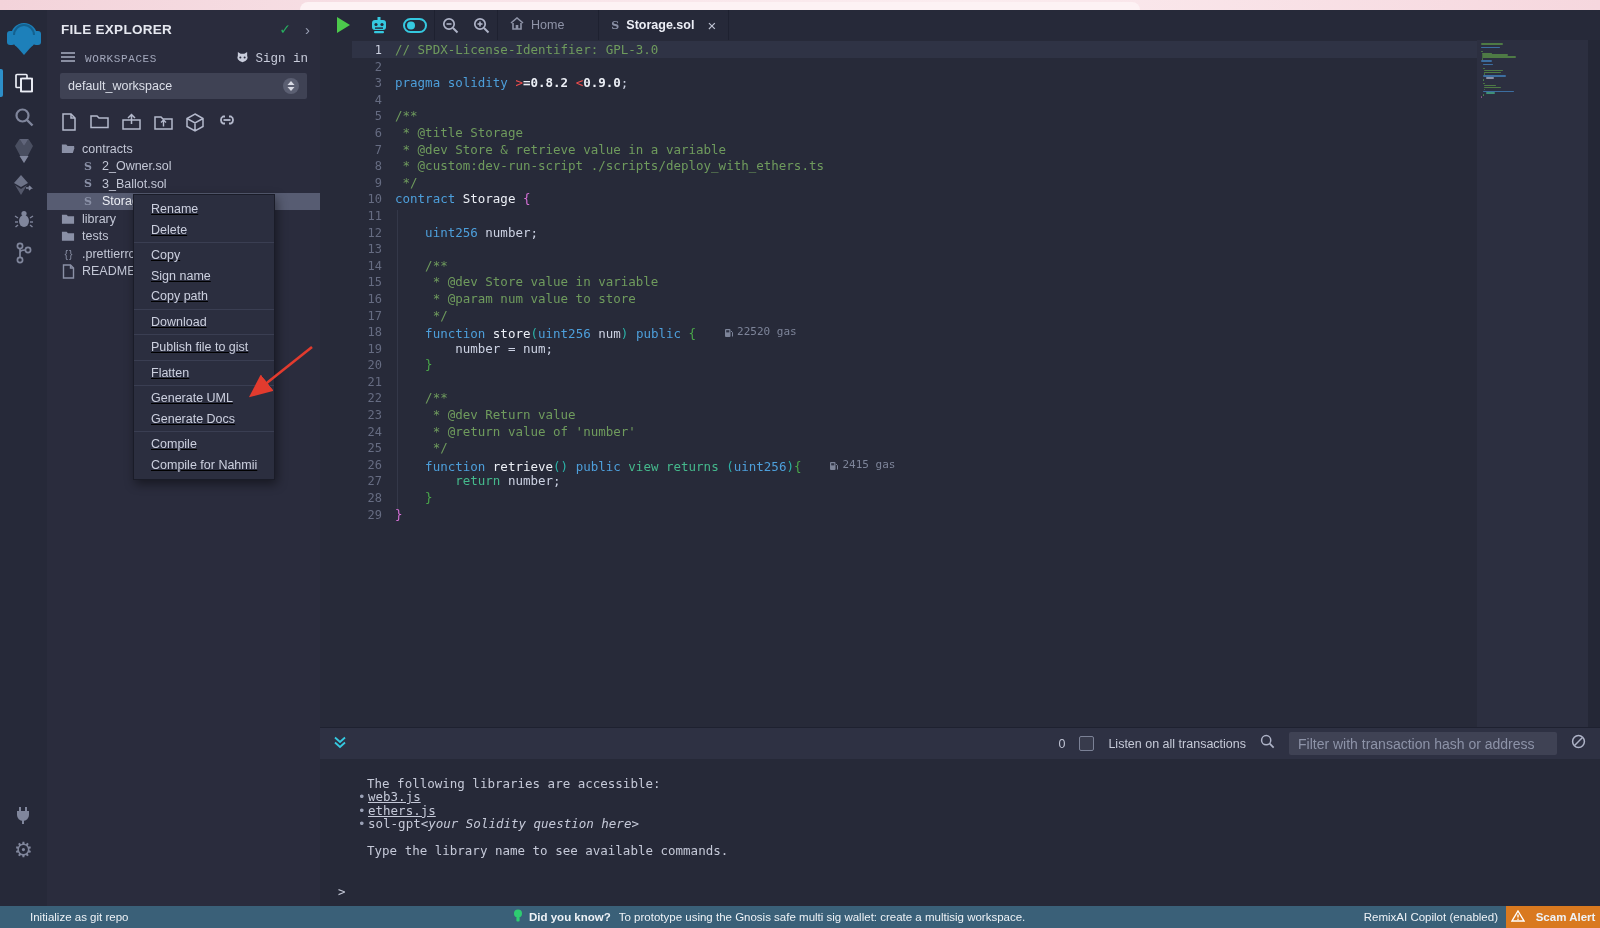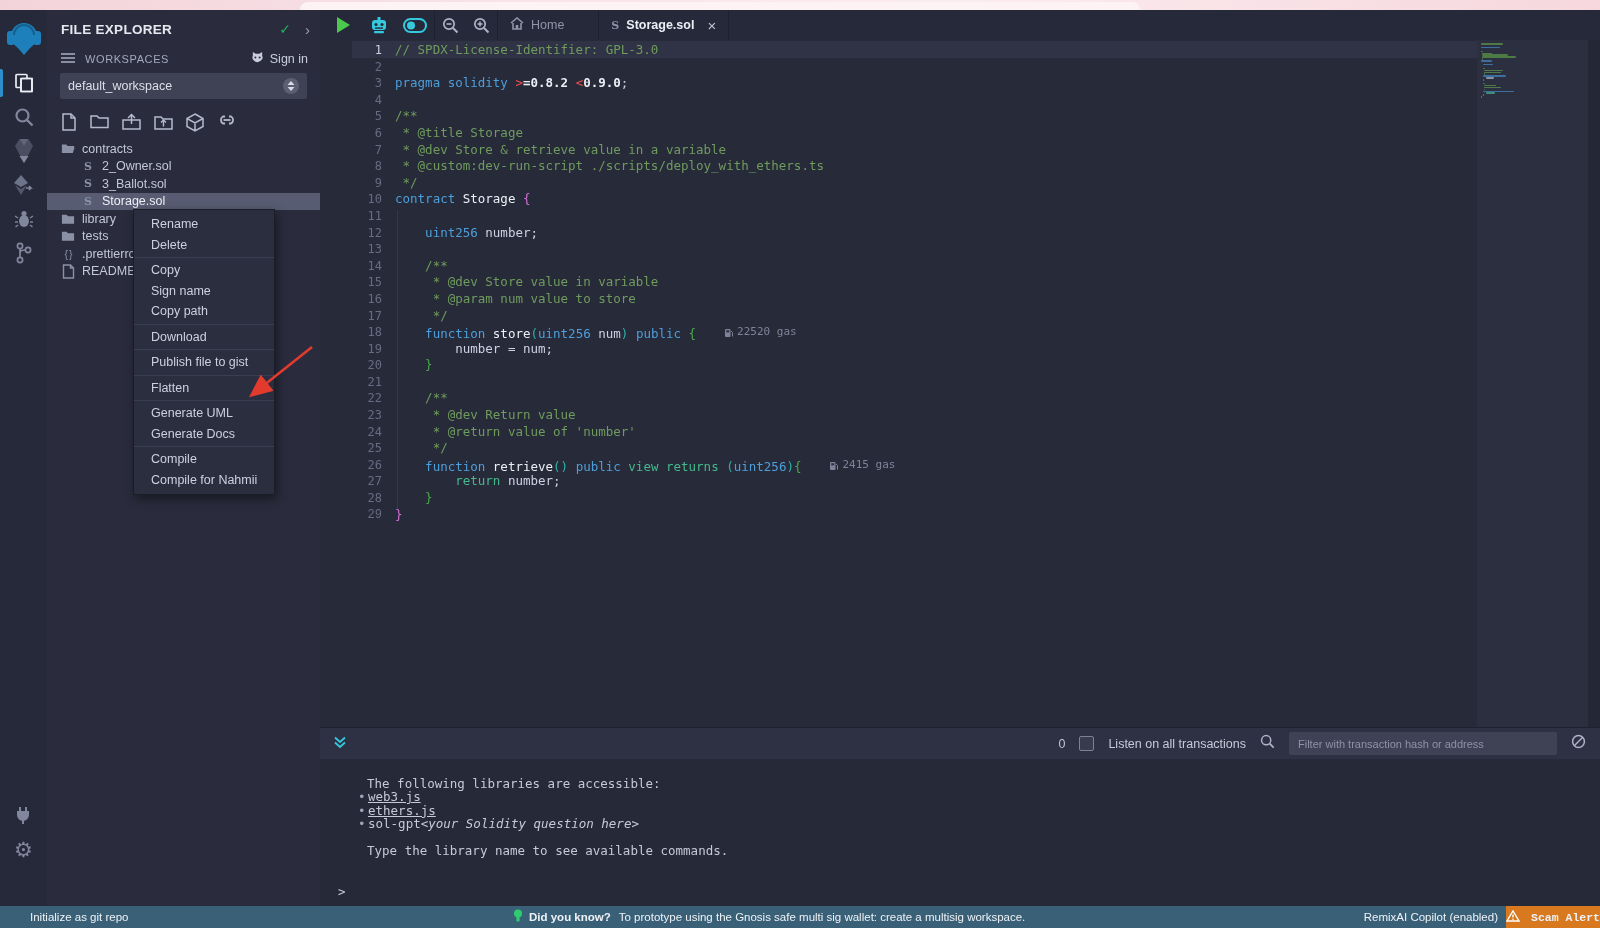--- a/index.html
+++ b/index.html
@@ -21,38 +21,38 @@
   .rail-spacer{flex:1;}
   .rail-item svg{display:block;}
   .gear-glyph{font-size:21px;color:#80869c;line-height:1;}
 
   
   #panel{left:47px;top:10px;width:273px;height:896px;background:#2a2c3d;border-right:1px solid #1e2130;}
   #fe-header{position:absolute;left:14px;top:8px;right:10px;height:22px;display:flex;align-items:center;}
   #fe-title{color:#e6e8f0;font-size:13.5px;font-weight:bold;letter-spacing:.3px;flex:1;}
   .hdr-check{color:#27ae60;font-size:14px;margin-right:14px;}
   .hdr-chev{color:#9aa0b5;font-size:15px;}
-  #ws-row{position:absolute;left:14px;top:40px;right:12px;height:18px;display:flex;align-items:center;color:#a3a8bc;}
+  #ws-row{position:absolute;left:14px;top:40px;right:12px;height:18px;display:flex;align-items:center;color:#a3a8bc;font-family:Liberation Mono, monospace;}
   #ws-label{font-size:11px;letter-spacing:.6px;margin-left:10px;flex:1;}
   #signin{display:flex;align-items:center;gap:5px;color:#c9cddc;font-size:12.5px;}
   #ws-select{position:absolute;left:13px;top:63px;width:247px;height:26px;background:#3f4254;border-radius:2px;
              display:flex;align-items:center;padding:0 8px;box-sizing:border-box;justify-content:space-between;}
   #ws-name{color:#dcdfe9;font-size:12.5px;flex:1;}
   .updown-badge{width:16px;height:16px;border-radius:50%;background:#5b5f72;display:flex;align-items:center;justify-content:center;}
   #fe-toolbar{position:absolute;left:14px;top:103px;display:flex;gap:13px;color:#b4b9cc;}
   #tree{position:absolute;left:0;top:130px;right:0;}
   .tree-row{height:17.5px;display:flex;align-items:center;color:#c3c7d6;font-size:12.5px;gap:7px;}
   .tree-row .ticon{width:14px;display:flex;justify-content:center;color:#8a90a6;}
   .tree-row.selected{background:#575c72;color:#eef0f6;}
   .sol-glyph{font-size:11px;font-weight:bold;color:#8a90a6;font-family:"DejaVu Serif",serif;}
   .braces-glyph{font-size:10.5px;color:#8a90a6;letter-spacing:-1px;}
 
   
-  #ctx-menu{position:absolute;left:86px;top:199px;width:140px;background:#2b2e3f;border:1px solid #1a1c28;
-            box-shadow:2px 4px 10px rgba(0,0,0,.45);z-index:30;padding:2px 0;}
+  #ctx-menu{position:absolute;left:86px;top:184px;width:140px;background:#2b2e3f;border:1px solid #1a1c28;
+            box-shadow:2px 4px 10px rgba(0,0,0,.45);z-index:30;padding:2px 0;text-decoration:underline;}
   .ctx-group{border-bottom:1px solid #3a3e52;padding:2px 0;}
   .ctx-group:last-child{border-bottom:none;}
   .ctx-item{height:20.5px;line-height:20.5px;padding-left:17px;color:#ccd0df;font-size:12.5px;cursor:default;}
 
   
   #main{left:320px;top:10px;width:1280px;height:896px;background:#272a39;}
   #ed-toolbar{position:absolute;left:0;top:0;width:1280px;height:30px;background:#262939;border-bottom:1px solid #1e2130;
               display:flex;align-items:center;}
   .tb-sep{width:1px;height:30px;background:#1e2130;}
   #play-btn{width:0;height:0;border-left:13px solid #4cc94c;border-top:8px solid transparent;border-bottom:8px solid transparent;margin:0 12px 0 17px;}
@@ -81,40 +81,40 @@
 
   
   #term-toolbar{position:absolute;left:0;top:717px;width:1280px;height:32px;background:#2e3143;border-top:1px solid #1e2130;
                 display:flex;align-items:center;box-sizing:border-box;padding:0 14px;gap:14px;}
   .dbl-chev{color:#35c9e0;}
   #tt-spacer{flex:1;}
   #tx-count{color:#c0c4d4;font-size:12.5px;}
   #listen-box{width:13px;height:13px;border:1px solid #7b8196;background:#383b4c;border-radius:2px;}
   #listen-label{color:#c6cad8;font-size:12.5px;}
   #filter-input{width:250px;height:23px;background:#3f4254;border:none;border-radius:2px;color:#dadde8;
-                font-size:11px;padding:0 9px;outline:none;}
+                font-size:14px;padding:0 9px;outline:none;}
   #filter-input::placeholder{color:#8d93a8;}
   #terminal{position:absolute;left:0;top:749px;width:1280px;height:147px;background:#262938;
             font-family:"DejaVu Sans Mono",monospace;font-size:12.5px;color:#c5c9d8;line-height:13.4px;}
   #term-body{position:absolute;left:0;top:18px;}
   .t-line{display:flex;}
   .t-ind{padding-left:47px;}
   .t-bullet{width:10px;margin-left:38px;color:#9aa0b5;}
   .t-link{text-decoration:underline;}
   .t-italic{font-style:italic;}
   #prompt{position:absolute;left:18px;top:126px;color:#c5c9d8;}
 
   
   #statusbar{left:0;top:906px;width:1600px;height:22px;background:#3a6078;color:#eef2f6;font-size:11.5px;}
   #sb-left{position:absolute;left:30px;top:0;height:22px;display:flex;align-items:center;}
   #sb-tip{position:absolute;left:513px;top:0;height:22px;display:flex;align-items:center;gap:6px;}
   #sb-tip b{margin-right:2px;}
   #sb-copilot{position:absolute;right:102px;top:0;height:22px;display:flex;align-items:center;}
   #sb-scam{position:absolute;right:0;top:0;height:22px;width:94px;background:#d9791f;display:flex;align-items:center;
-           justify-content:center;gap:11px;font-weight:bold;font-family:Liberation Mono, monospace;}
+           justify-content:center;gap:11px;font-weight:bold;}
 
   #arrow-overlay{left:0;top:0;width:1600px;height:928px;pointer-events:none;z-index:40;}
 </style>
 </head>
 <body>
 
 <div id="stage">
 
   <div id="top-strip" class="abs">
       <div class="tabhint"></div>
@@ -439,21 +439,21 @@
           <div class="ln" style="height: 16.6px;">19</div>
           <div class="ln" style="height: 16.6px;">20</div>
           <div class="ln" style="height: 16.6px;">21</div>
           <div class="ln" style="height: 16.6px;">22</div>
           <div class="ln" style="height: 16.6px;">23</div>
           <div class="ln" style="height: 16.6px;">24</div>
           <div class="ln" style="height: 16.6px;">25</div>
           <div class="ln" style="height: 16.6px;">26</div>
           <div class="ln" style="height: 16.6px;">27</div>
           <div class="ln" style="height: 16.6px;">28</div>
-          <div class="ln" style="height: 16.6px; font-family: Liberation Mono, monospace;">29</div>
+          <div class="ln" style="height: 16.6px;">29</div>
         </div>
       <div id="code"><div class="cl"><span class="tk-c">// SPDX-License-Identifier: GPL-3.0</span></div><div class="cl"></div><div class="cl"><span class="tk-k">pragma solidity </span><span class="tk-o">&gt;</span><span class="tk-num">=</span><span class="tk-num">0.8.2 </span><span class="tk-o">&lt;</span><span class="tk-num">0.9.0</span><span class="tk-n">;</span></div><div class="cl"></div><div class="cl"><span class="tk-c">/**</span></div><div class="cl"><span class="tk-c"> * @title Storage</span></div><div class="cl"><span class="tk-c"> * @dev Store &amp; retrieve value in a variable</span></div><div class="cl"><span class="tk-c"> * @custom:dev-run-script ./scripts/deploy_with_ethers.ts</span></div><div class="cl"><span class="tk-c"> */</span></div><div class="cl"><span class="tk-k">contract </span><span class="tk-t">Storage </span><span class="tk-b1">{</span></div><div class="cl"></div><div class="cl"><span class="tk-n">    </span><span class="tk-k">uint256</span><span class="tk-n"> number;</span></div><div class="cl"></div><div class="cl"><span class="tk-c">    /**</span></div><div class="cl"><span class="tk-c">     * @dev Store value in variable</span></div><div class="cl"><span class="tk-c">     * @param num value to store</span></div><div class="cl"><span class="tk-c">     */</span></div><div class="cl"><span class="tk-n">    </span><span class="tk-k">function </span><span class="tk-t">store</span><span class="tk-p">(</span><span class="tk-k">uint256</span><span class="tk-n"> num</span><span class="tk-p">)</span><span class="tk-n"> </span><span class="tk-k">public</span><span class="tk-n"> </span><span class="tk-b2">{</span><span class="gas"><svg width="9" height="11" viewBox="0 0 9 11">
                 <rect x="1" y="2" width="5.5" height="8" rx="1" fill="#7d8499"></rect>
                 <rect x="2.2" y="3.2" width="3.1" height="2.2" fill="#2f3345"></rect>
                 <path d="M7 4 l1.5 1.5 v4" stroke="#7d8499" fill="none" stroke-width="1"></path>
               </svg><span>22520 gas</span></span></div><div class="cl"><span class="tk-n">        number = num;</span></div><div class="cl"><span class="tk-n">    </span><span class="tk-b2">}</span></div><div class="cl"></div><div class="cl"><span class="tk-c">    /**</span></div><div class="cl"><span class="tk-c">     * @dev Return value</span></div><div class="cl"><span class="tk-c">     * @return value of 'number'</span></div><div class="cl"><span class="tk-c">     */</span></div><div class="cl"><span class="tk-n">    </span><span class="tk-k">function </span><span class="tk-t">retrieve</span><span class="tk-p">()</span><span class="tk-n"> </span><span class="tk-k">public</span><span class="tk-n"> </span><span class="tk-kg">view</span><span class="tk-n"> </span><span class="tk-kg">returns</span><span class="tk-n"> </span><span class="tk-p">(</span><span class="tk-k">uint256</span><span class="tk-p">)</span><span class="tk-b2">{</span><span class="gas"><svg width="9" height="11" viewBox="0 0 9 11">
                 <rect x="1" y="2" width="5.5" height="8" rx="1" fill="#7d8499"></rect>
                 <rect x="2.2" y="3.2" width="3.1" height="2.2" fill="#2f3345"></rect>
                 <path d="M7 4 l1.5 1.5 v4" stroke="#7d8499" fill="none" stroke-width="1"></path>
               </svg><span>2415 gas</span></span></div><div class="cl"><span class="tk-n">        </span><span class="tk-kg">return</span><span class="tk-n"> number;</span></div><div class="cl"><span class="tk-n">    </span><span class="tk-b2">}</span></div><div class="cl"><span class="tk-b1">}</span></div></div>

